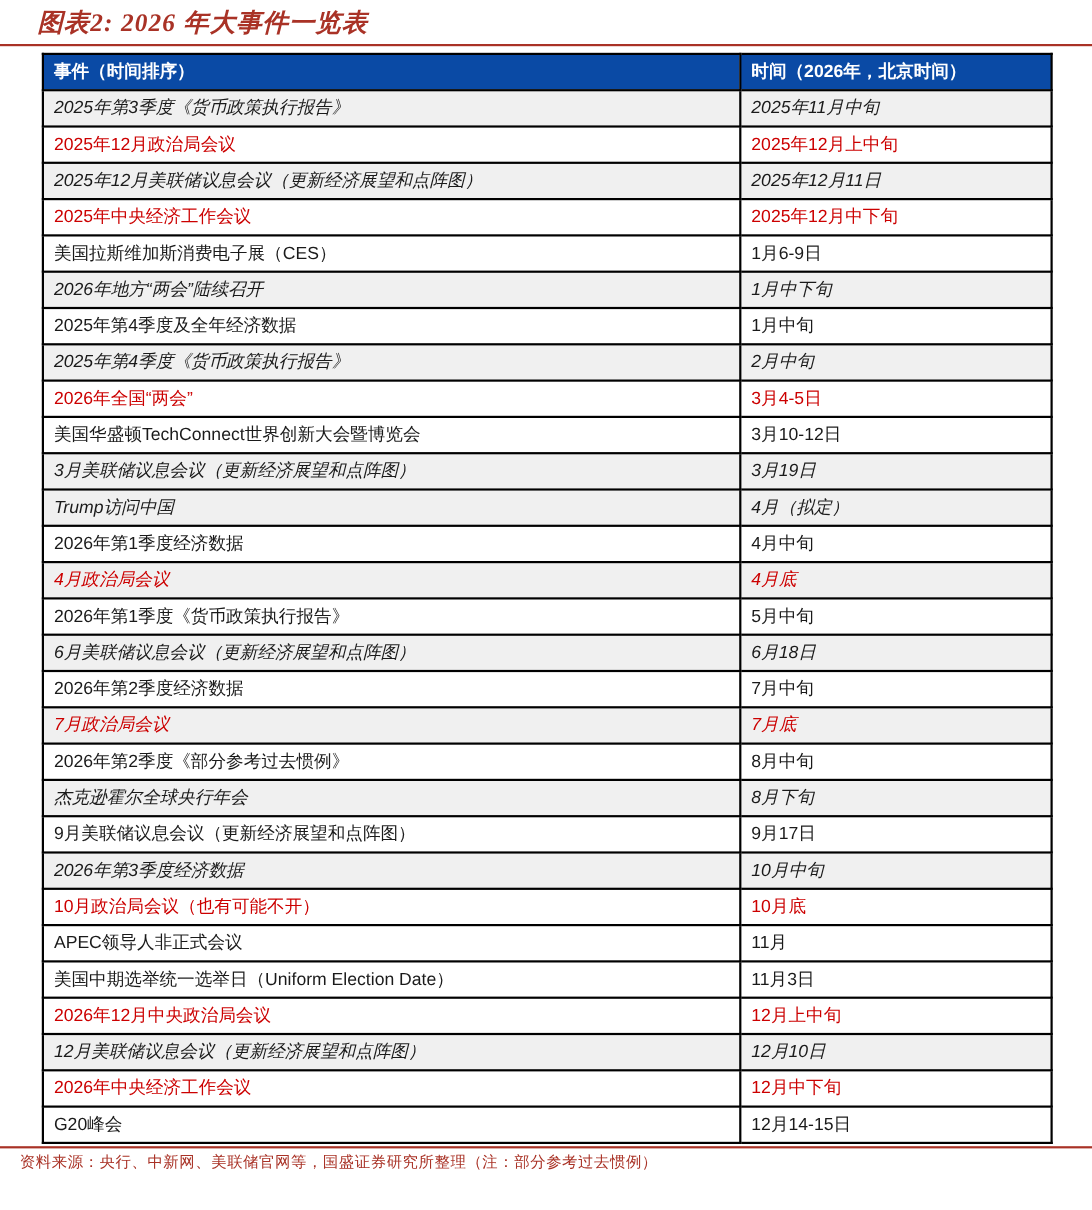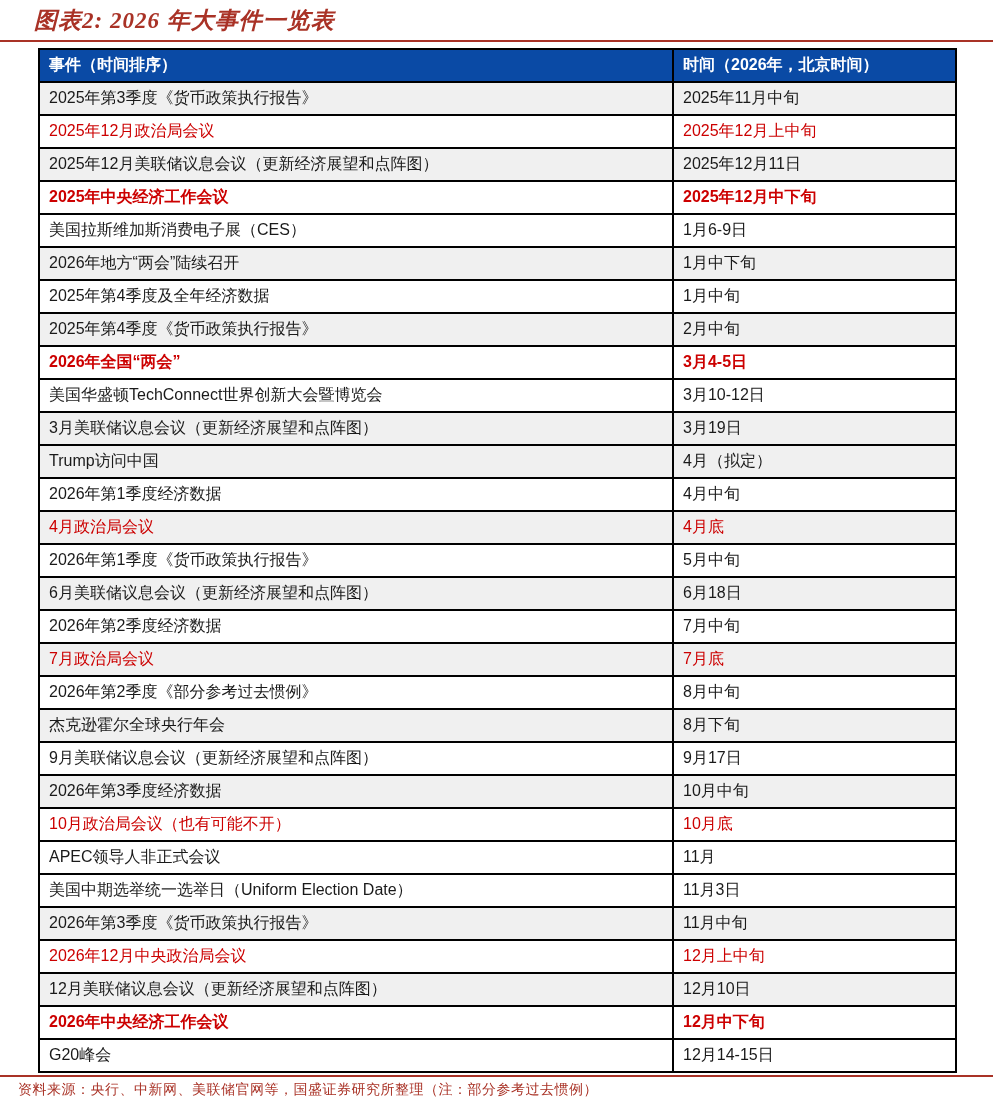--- a/index.html
+++ b/index.html
@@ -44,23 +44,23 @@
     vertical-align: middle;
     white-space: nowrap;
     overflow: hidden;
     color: #1a1a1a;
   }
   table.events th {
     background: var(--header-bg, #0A4AA5);
     color: var(--header-text, #ffffff);
     font-weight: bold;
   }
-  tr.shaded td { background: var(--shaded-row, #F0F0F0); }
+  tr.shaded td { background: var(--shaded-row, #F0F0F0); font-style: italic; }
   tr.style-red td { color: var(--red-text, #CC0000); }
-  tr.style-redBold td { color: var(--red-text, #CC0000); font-weight: bold; }
+  tr.style-redBold td { color: var(--red-text, #CC0000); font-weight: normal; }
   .footer-rule { margin-top: 2px; }
   .source-note {
     color: var(--accent-red, #A93226);
     font-family: "Liberation Serif", serif;
     font-size: 14px;
     padding: 4px 0 0 18px;
     letter-spacing: 0.5px;
   }
 </style>
 </head>
@@ -174,24 +174,20 @@
         <td>10月底</td>
       </tr>
       <tr class="style-normal">
         <td>APEC领导人非正式会议</td>
         <td>11月</td>
       </tr>
       <tr class="style-normal">
         <td>美国中期选举统一选举日（Uniform Election Date）</td>
         <td>11月3日</td>
       </tr>
-      <tr class="shaded style-normal">
-        <td>2026年第3季度《货币政策执行报告》</td>
-        <td>11月中旬</td>
-      </tr>
       <tr class="style-red">
         <td>2026年12月中央政治局会议</td>
         <td>12月上中旬</td>
       </tr>
       <tr class="shaded style-normal">
         <td>12月美联储议息会议（更新经济展望和点阵图）</td>
         <td>12月10日</td>
       </tr>
       <tr class="style-redBold">
         <td>2026年中央经济工作会议</td>

